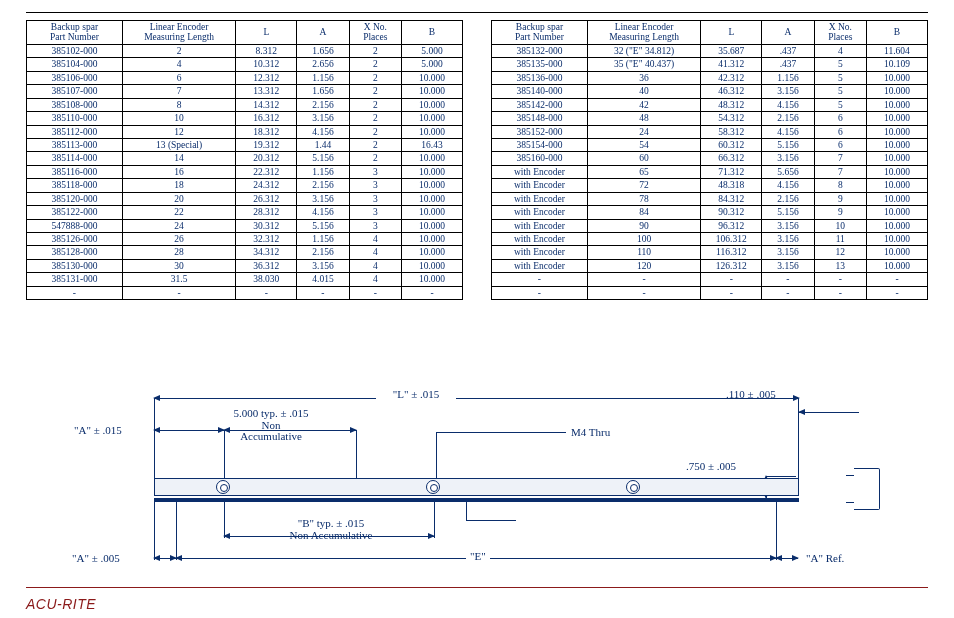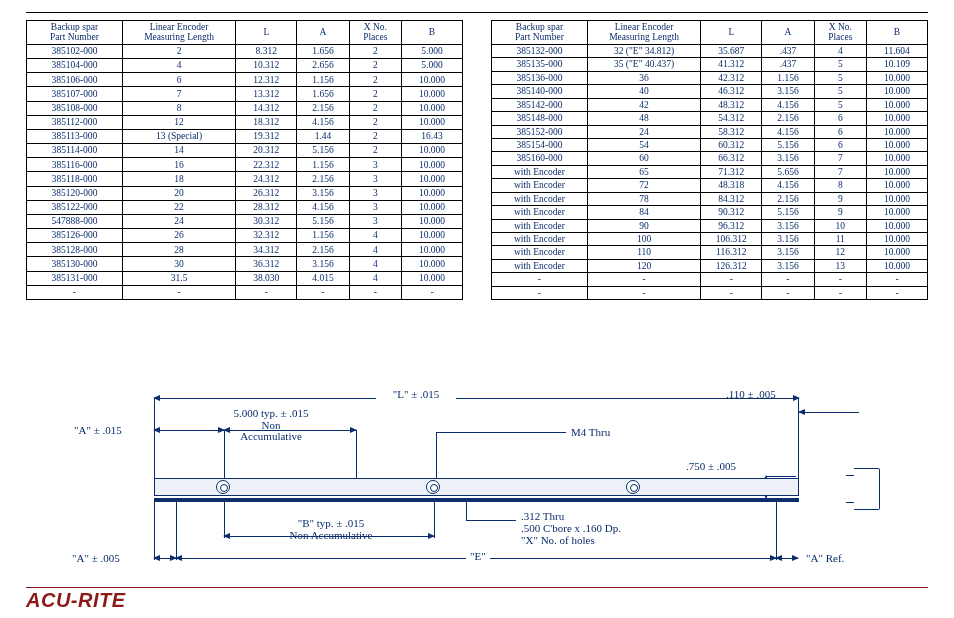--- a/index.html
+++ b/index.html
@@ -41,24 +41,24 @@
     font-size: 9.5px;
     white-space: nowrap;
     overflow: hidden;
   }
   th { font-size: 9.5px; }
   .brand {
     position: absolute;
     left: 26px;
     bottom: 6px;
     font-family: Arial, sans-serif;
-    font-weight: bold;
+    font-weight: normal;
     font-style: italic;
     color: #8b1a1a;
-    font-size: 20px;
+    font-size: 14px;
     letter-spacing: 0.5px;
   }
   .diagram {
     position: absolute;
     left: 26px;
     right: 26px;
     top: 390px;
     bottom: 34px;
   }
   .dlabel {
@@ -170,20 +170,28 @@
             <td>13.312</td>
             <td>1.656</td>
             <td>2</td>
             <td>10.000</td>
           </tr>
           <tr>
             <td>385108-000</td>
             <td>8</td>
             <td>14.312</td>
             <td>2.156</td>
+            <td>2</td>
+            <td>10.000</td>
+          </tr>
+          <tr>
+            <td>385110-000</td>
+            <td>10</td>
+            <td>16.312</td>
+            <td>3.156</td>
             <td>2</td>
             <td>10.000</td>
           </tr>
           <tr>
             <td>385112-000</td>
             <td>12</td>
             <td>18.312</td>
             <td>4.156</td>
             <td>2</td>
             <td>10.000</td>
@@ -497,21 +505,20 @@
 
     <div class="bracket"></div>
 
     <div class="dim-v" style="left:198px; top:108px; height:40px;"></div>
     <div class="dim-v" style="left:408px; top:108px; height:40px;"></div>
     <div class="dim-line arrow-l arrow-r" style="left:198px; width:210px; top:146px;"></div>
     <div class="dlabel" style="left:225px; top:128px; width:160px; line-height:1.05; white-space:pre;">"B" typ. ± .015<br>Non Accumulative</div>
 
     <div class="dim-v" style="left:440px; top:108px; height:22px;"></div>
     <div class="dim-line" style="left:440px; width:50px; top:130px;"></div>
-    <div class="dlabel" style="left:495px; top:120px; text-align:left; white-space:pre;">.312 Thru<br>.500 C'bore x .160 Dp.<br>"X" No. of holes</div>
 
     <div class="dim-v" style="left:150px; top:108px; height:62px;"></div>
     <div class="dim-v" style="left:750px; top:108px; height:62px;"></div>
     <div class="dim-line arrow-l arrow-r" style="left:150px; width:600px; top:168px;"></div>
     <div class="dlabel" style="left:440px; top:160px; background:#fff; padding:0 4px;">"E"</div>
 
     <div class="dim-line arrow-l arrow-r" style="left:128px; width:22px; top:168px;"></div>
     <div class="dim-v" style="left:128px; top:108px; height:62px;"></div>
     <div class="dlabel" style="left:46px; top:162px;">"A" ± .005</div>
 

